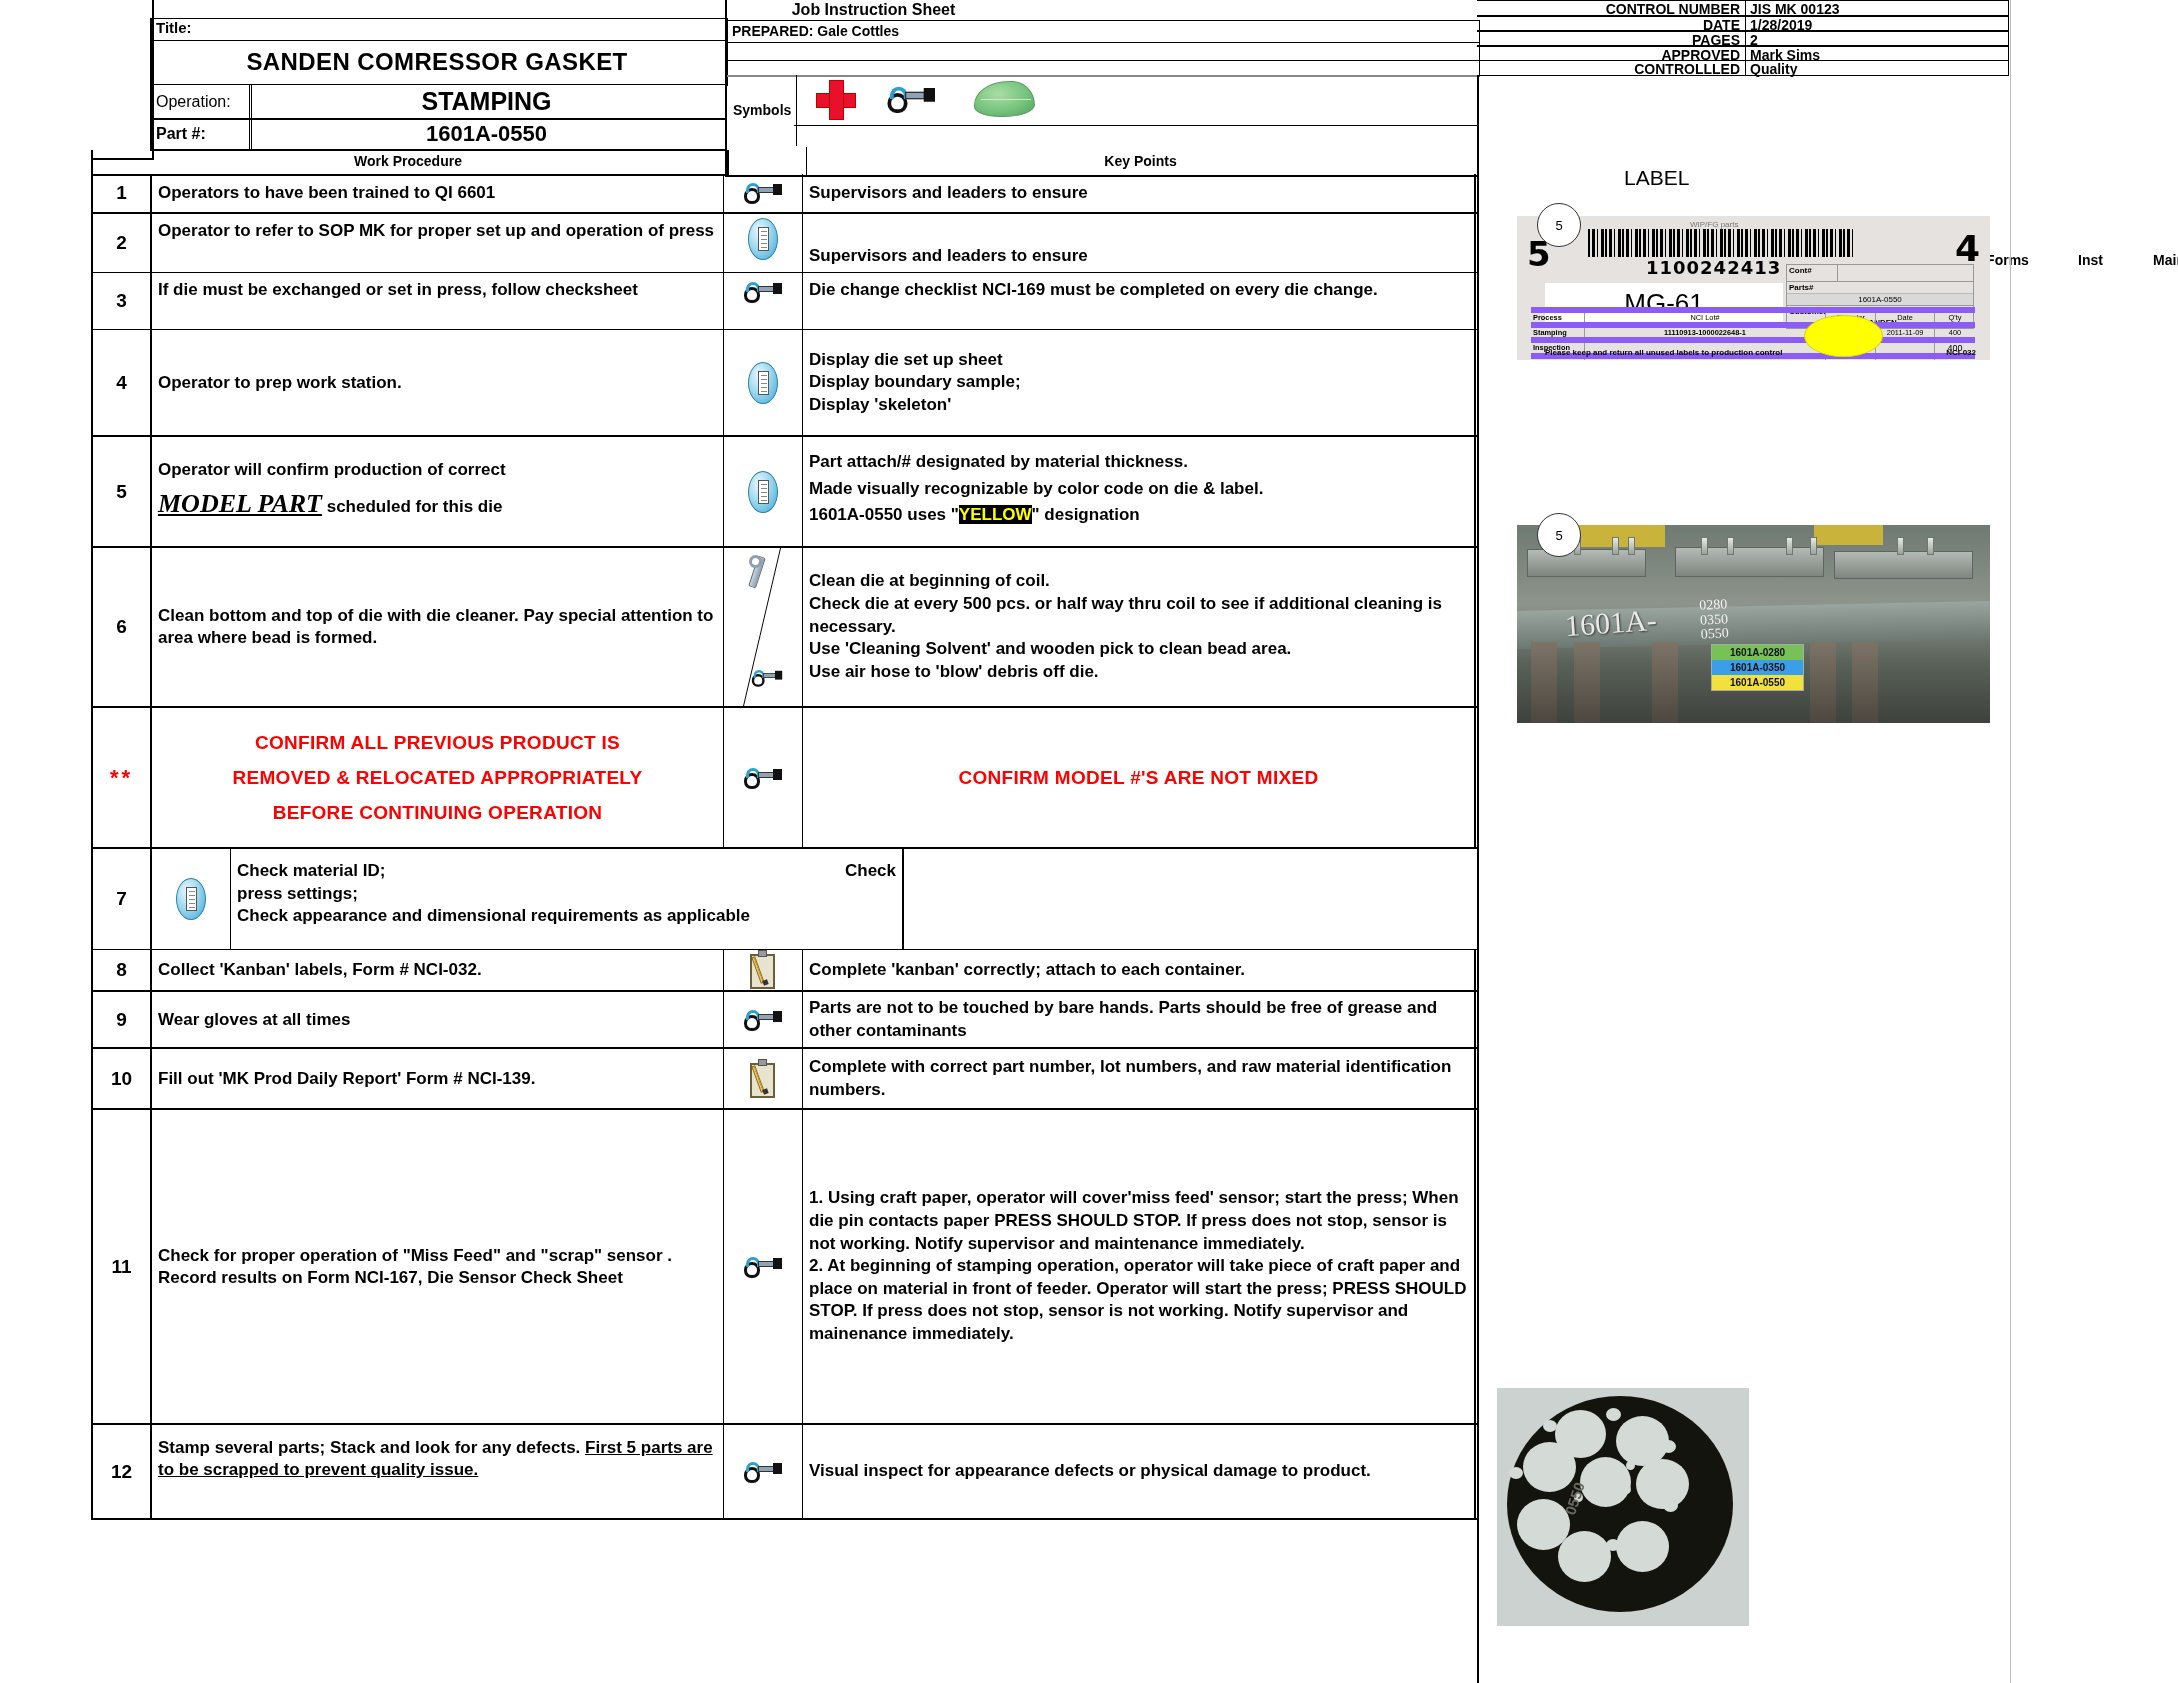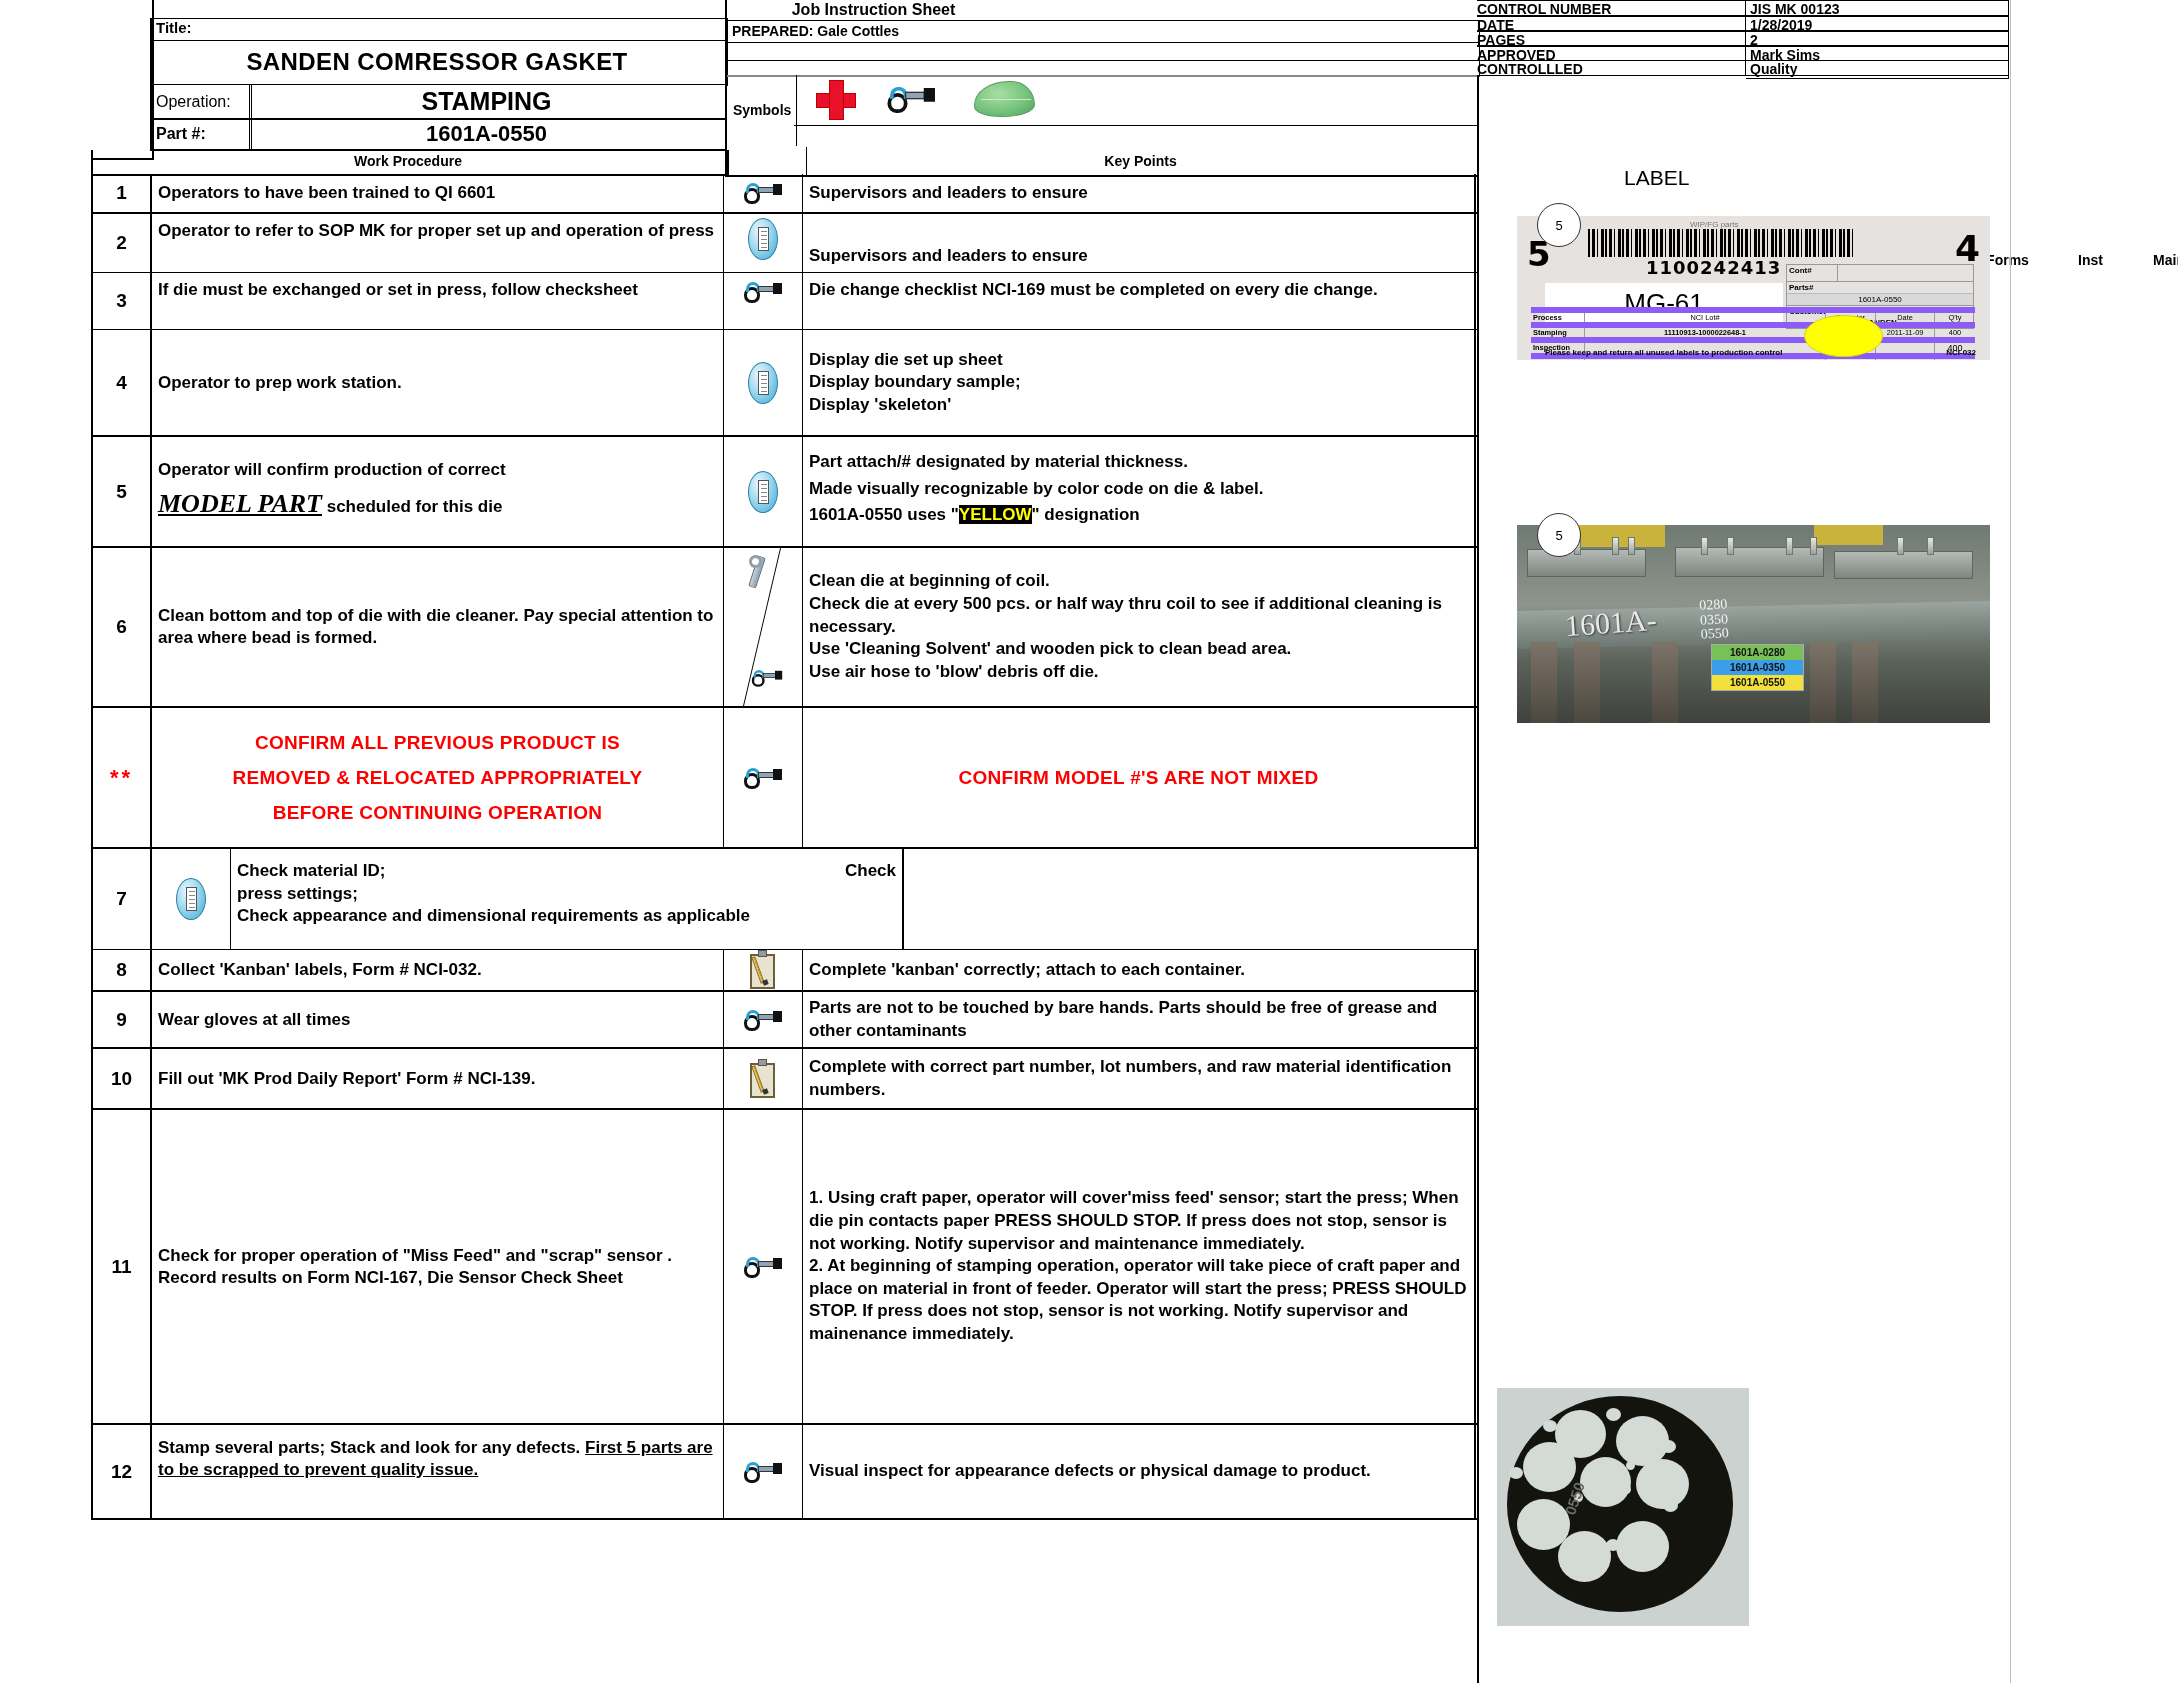--- a/index.html
+++ b/index.html
@@ -38,21 +38,21 @@
   .blank2{position:absolute;left:725px;top:59px;width:752px;height:16px;border-bottom:2px solid #888;border-left:2px solid #000;border-right:1px solid #000;}
 
   .sym-label-box{position:absolute;left:725px;top:75px;width:69px;height:71px;border-right:1px solid #000;border-left:2px solid #000;}
   .sym-label{position:absolute;left:733px;top:102px;font-size:14px;font-weight:bold;}
   .sym-icons{position:absolute;left:794px;top:75px;width:683px;height:50px;border-bottom:1px solid #000;}
   .sym-names{position:absolute;left:794px;top:125px;width:683px;height:22px;}
   .sym-name{position:absolute;top:127px;font-size:14px;font-weight:bold;text-align:center;}
 
   
   .rh{position:absolute;font-size:14px;font-weight:bold;box-sizing:border-box;}
-  .rh-lbl{text-align:left;padding-right:5px;border:1px solid #000;border-left:none;}
+  .rh-lbl{text-align:right;padding-right:5px;border:1px solid #000;border-left:none;}
   .rh-val{text-align:left;padding-left:4px;border:1px solid #000;border-left:none;}
 
   
   .sec-wp{position:absolute;left:91px;top:150px;width:634px;height:24px;border-left:2px solid #000;border-right:2px solid #000;border-bottom:2px solid #000;}
   .sec-wp-t{position:absolute;left:91px;top:153px;width:634px;text-align:center;font-size:14px;font-weight:bold;}
   .sec-sym{position:absolute;left:725px;top:147px;width:79px;height:28px;border-left:2px solid #000;border-right:1px solid #000;border-bottom:2px solid #000;}
   .sec-kp{position:absolute;left:804px;top:147px;width:673px;height:28px;border-right:2px solid #000;border-bottom:2px solid #000;}
   .sec-kp-t{position:absolute;left:804px;top:153px;width:673px;text-align:center;font-size:14px;font-weight:bold;}
 
   
@@ -238,21 +238,21 @@
       <div class="sym-name" style="left:1327px;width:149px;">Maintenance</div>
     </div>
 
     <div class="rh rh-lbl" style="left:1477px;top:0px;width:269px;height:16px;">CONTROL NUMBER</div>
     <div class="rh rh-val" style="left:1746px;top:0px;width:263px;height:16px;">JIS MK 00123</div>
     <div class="rh rh-lbl" style="left:1477px;top:16px;width:269px;height:15px;">DATE</div>
     <div class="rh rh-val" style="left:1746px;top:16px;width:263px;height:15px;">1/28/2019</div>
     <div class="rh rh-lbl" style="left:1477px;top:31px;width:269px;height:15px;">PAGES</div>
     <div class="rh rh-val" style="left:1746px;top:31px;width:263px;height:15px;">2</div>
     <div class="rh rh-lbl" style="left:1477px;top:46px;width:269px;height:15px;">APPROVED</div>
-    <div class="rh rh-val" style="left:1746px;top:46px;width:263px;height:33px;">Mark Sims</div>
+    <div class="rh rh-val" style="left:1746px;top:46px;width:263px;height:15px;">Mark Sims</div>
     <div class="rh rh-lbl" style="left:1477px;top:60px;width:269px;height:16px;">CONTROLLLED</div>
     <div class="rh rh-val" style="left:1746px;top:60px;width:263px;height:16px;">Quality</div>
   </div>
 
   <div class="sec-wp"></div>
   <div class="sec-wp-t">Work Procedure</div>
   <div class="sec-sym"></div>
   <div class="sec-kp"></div>
   <div class="sec-kp-t">Key Points</div>
 

